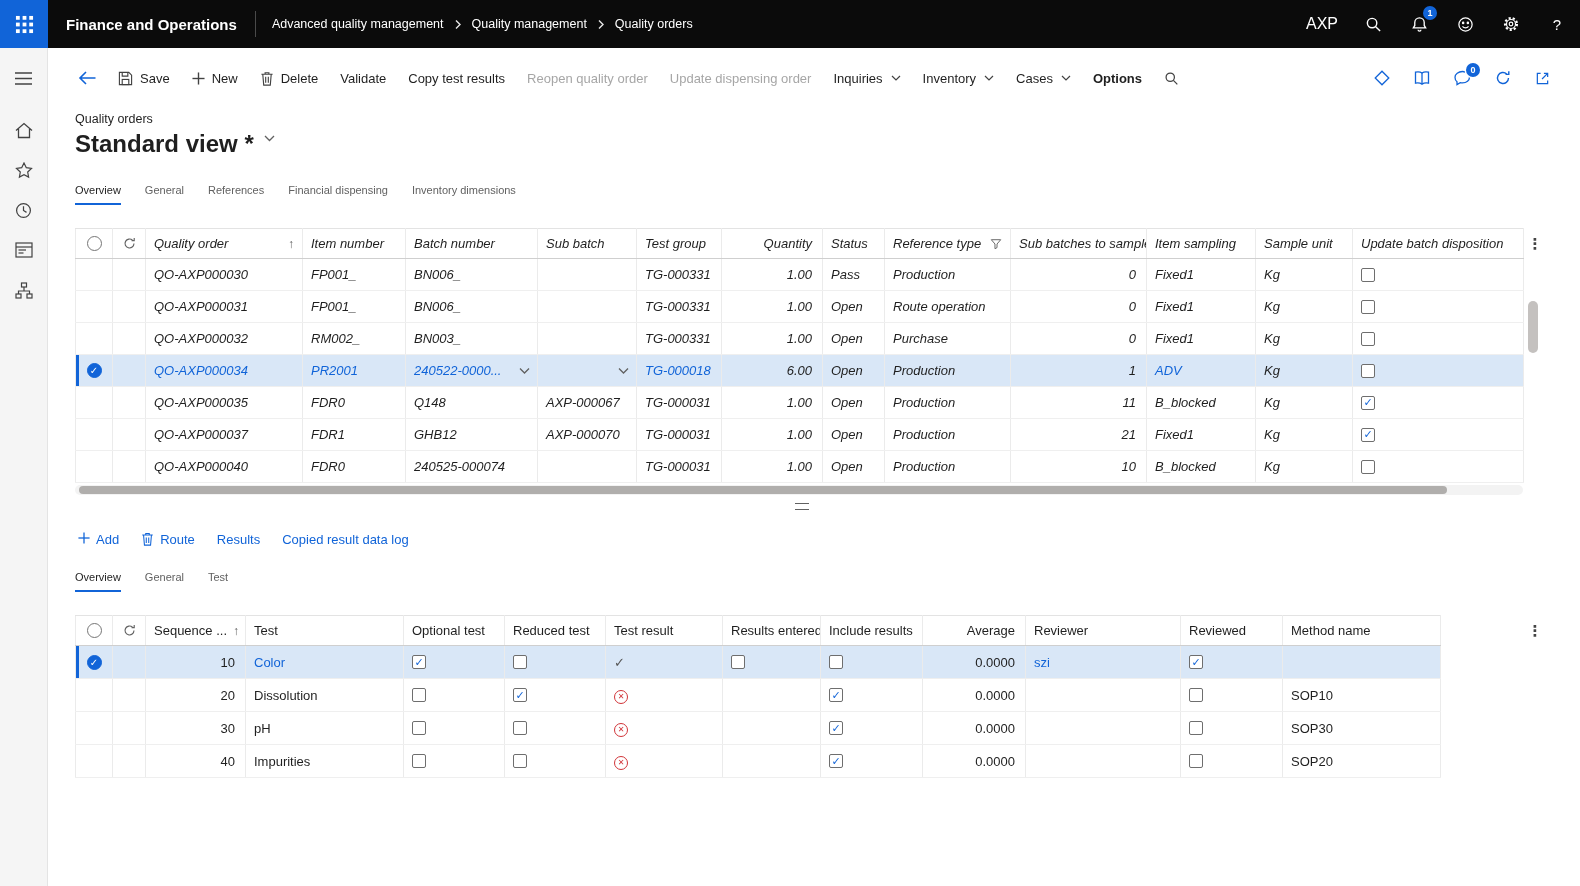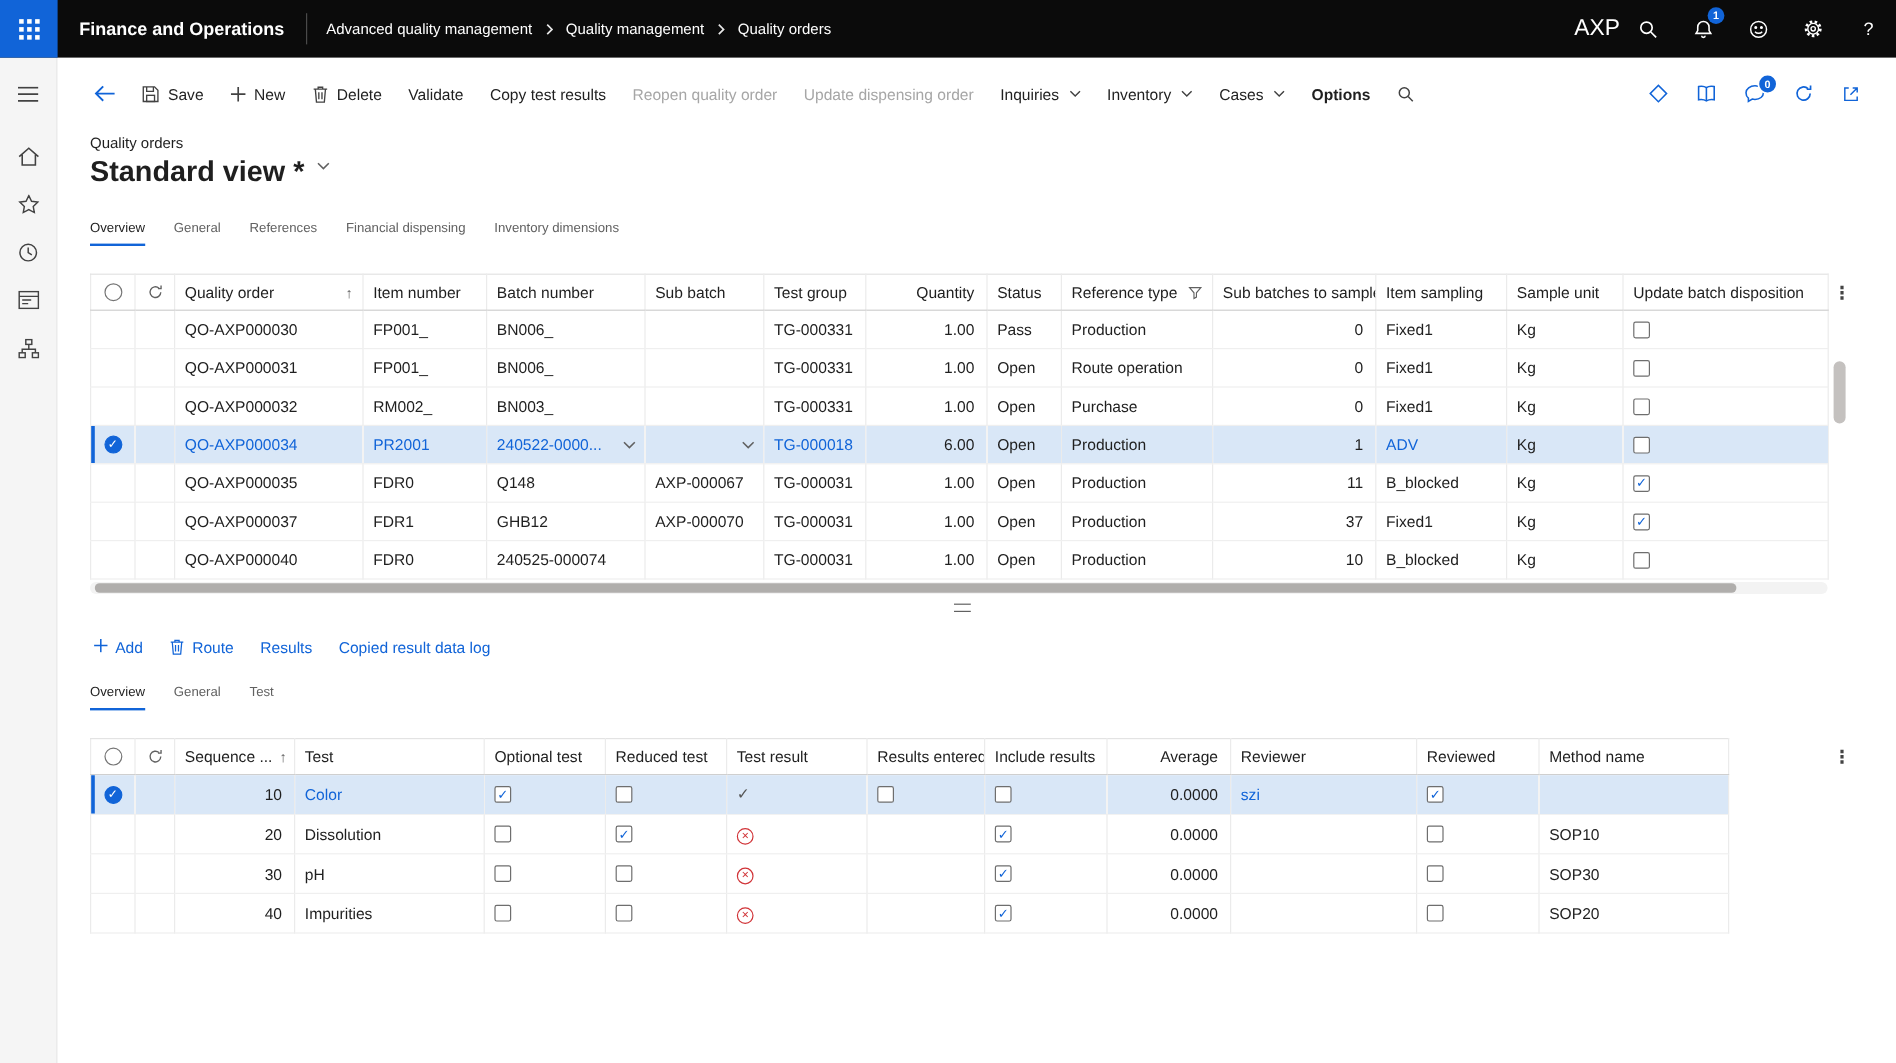--- a/index.html
+++ b/index.html
@@ -9,21 +9,21 @@
 
   
   .topbar{position:absolute;left:0;top:0;right:0;height:48px;background:var(--topbar-bg,#0b0b0b);display:flex;align-items:center;color:#fff;z-index:10}
   .waffle{width:48px;height:48px;background:var(--accent,#1164d8);display:flex;align-items:center;justify-content:center;cursor:pointer}
   .app-title{font-size:15px;font-weight:700;padding:0 18px;white-space:nowrap;cursor:pointer}
   .tsep{width:1px;height:26px;background:#4a4a4a}
   .crumb{display:flex;align-items:center;gap:10px;padding-left:16px;font-size:12.5px}
   .crumb-item{cursor:pointer;white-space:nowrap}
   .crumb .chev{display:flex;opacity:.9}
   .top-right{margin-left:auto;display:flex;align-items:center}
-  .env{font-size:19px;cursor:pointer}
+  .env{font-size:16px;margin-right:12px;cursor:pointer}
   .tbtn{width:46px;height:48px;display:flex;align-items:center;justify-content:center;position:relative;cursor:pointer;color:#fff}
   .badge{min-width:14px;height:14px;border-radius:7px;background:var(--accent,#1164d8);color:#fff;font-size:9px;line-height:14px;text-align:center;padding:0 2px;font-weight:700}
   .tbtn .badge{position:absolute;top:6px;right:5px}
   .help-btn{font-size:15px;font-weight:400}
 
   
   .sidebar{position:absolute;left:0;top:48px;bottom:0;width:48px;background:#f5f5f5;border-right:1px solid #e4e4e4;display:flex;flex-direction:column;align-items:center;color:#424242}
   .sbtn{width:48px;height:40px;display:flex;align-items:center;justify-content:center;cursor:pointer}
   .sbtn.first{margin-top:10px;margin-bottom:12px}
 
@@ -378,21 +378,21 @@
 
   <div class="tabs tabs-upper">
     <div class="tab active">Overview</div>
     <div class="tab">General</div>
     <div class="tab">References</div>
     <div class="tab">Financial dispensing</div>
     <div class="tab">Inventory dimensions</div>
   </div>
 
   <div id="orders-grid" class="gridwrap">
-      <table class="grid" style="width: 1448px;">
+      <table class="grid" style="width: 1448px; font-style: italic;">
         <colgroup>
           <col style="width: 37px;">
           <col style="width: 33px;">
           <col style="width: 157px;">
           <col style="width: 103px;">
           <col style="width: 132px;">
           <col style="width: 99px;">
           <col style="width: 85px;">
           <col style="width: 101px;">
           <col style="width: 62px;">
@@ -588,21 +588,21 @@
             <td></td>
             <td></td>
             <td><span>QO-AXP000037</span></td>
             <td><span>FDR1</span></td>
             <td><span>GHB12</span></td>
             <td><span>AXP-000070</span></td>
             <td><span>TG-000031</span></td>
             <td class="r"><span>1.00</span></td>
             <td><span>Open</span></td>
             <td><span>Production</span></td>
-            <td class="r"><span>37</span></td>
+            <td class="r"><span>21</span></td>
             <td><span>Fixed1</span></td>
             <td><span>Kg</span></td>
             <td>
               <div class="cb checked"></div>
             </td>
           </tr>
           <tr>
             <td></td>
             <td></td>
             <td><span>QO-AXP000040</span></td>

